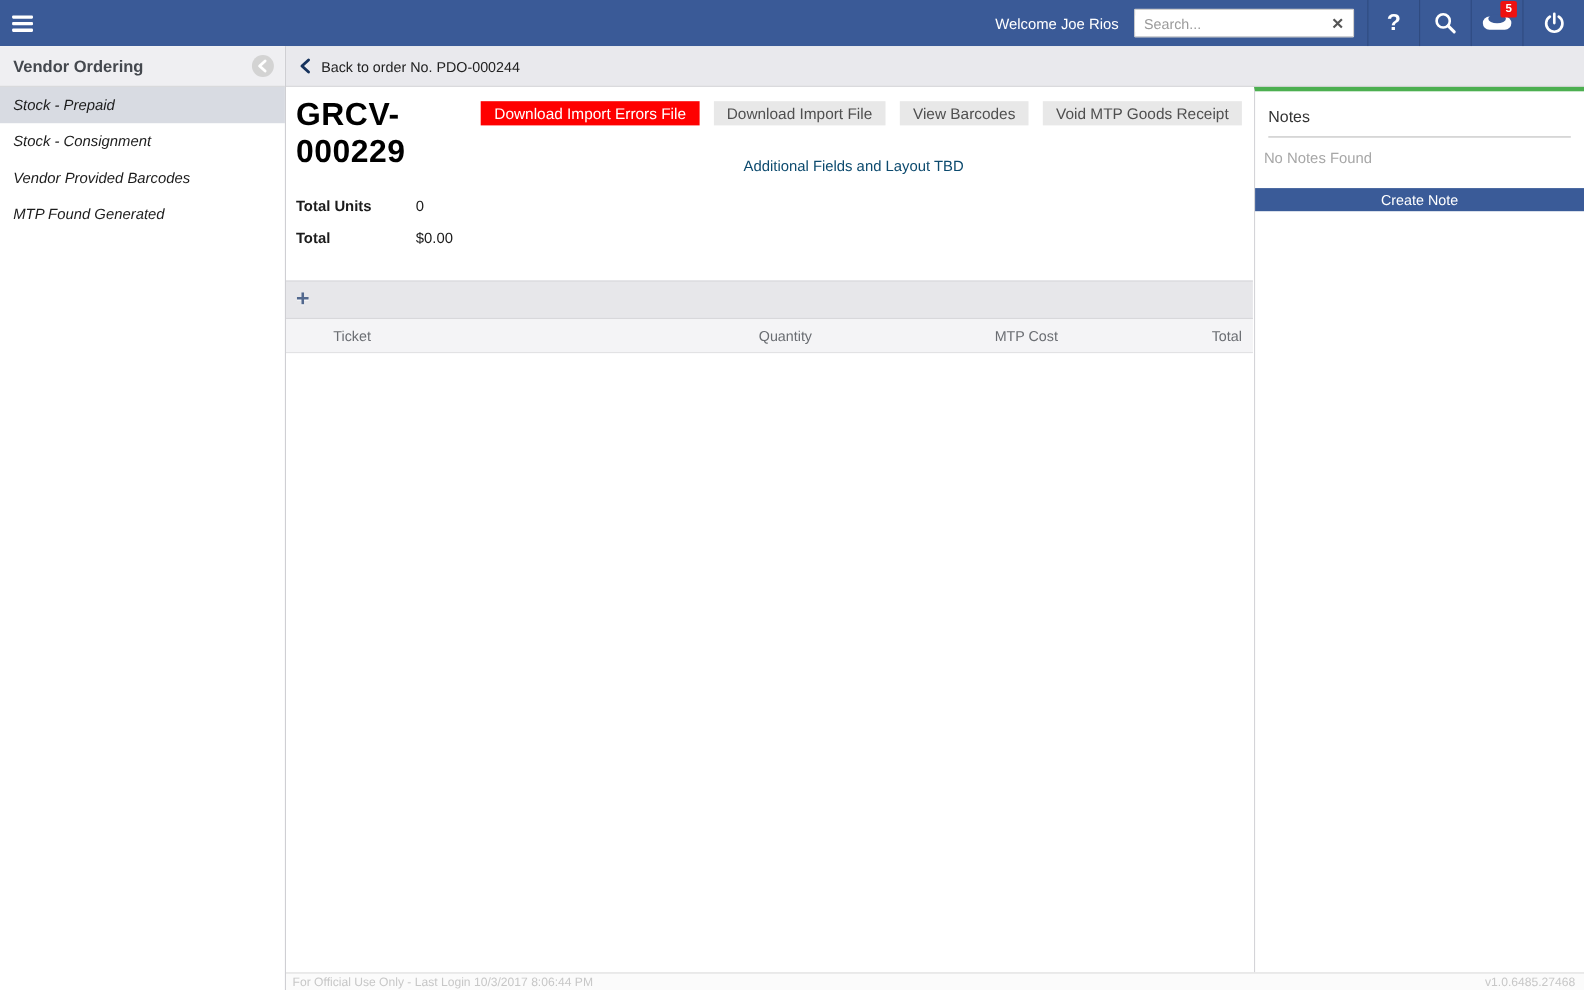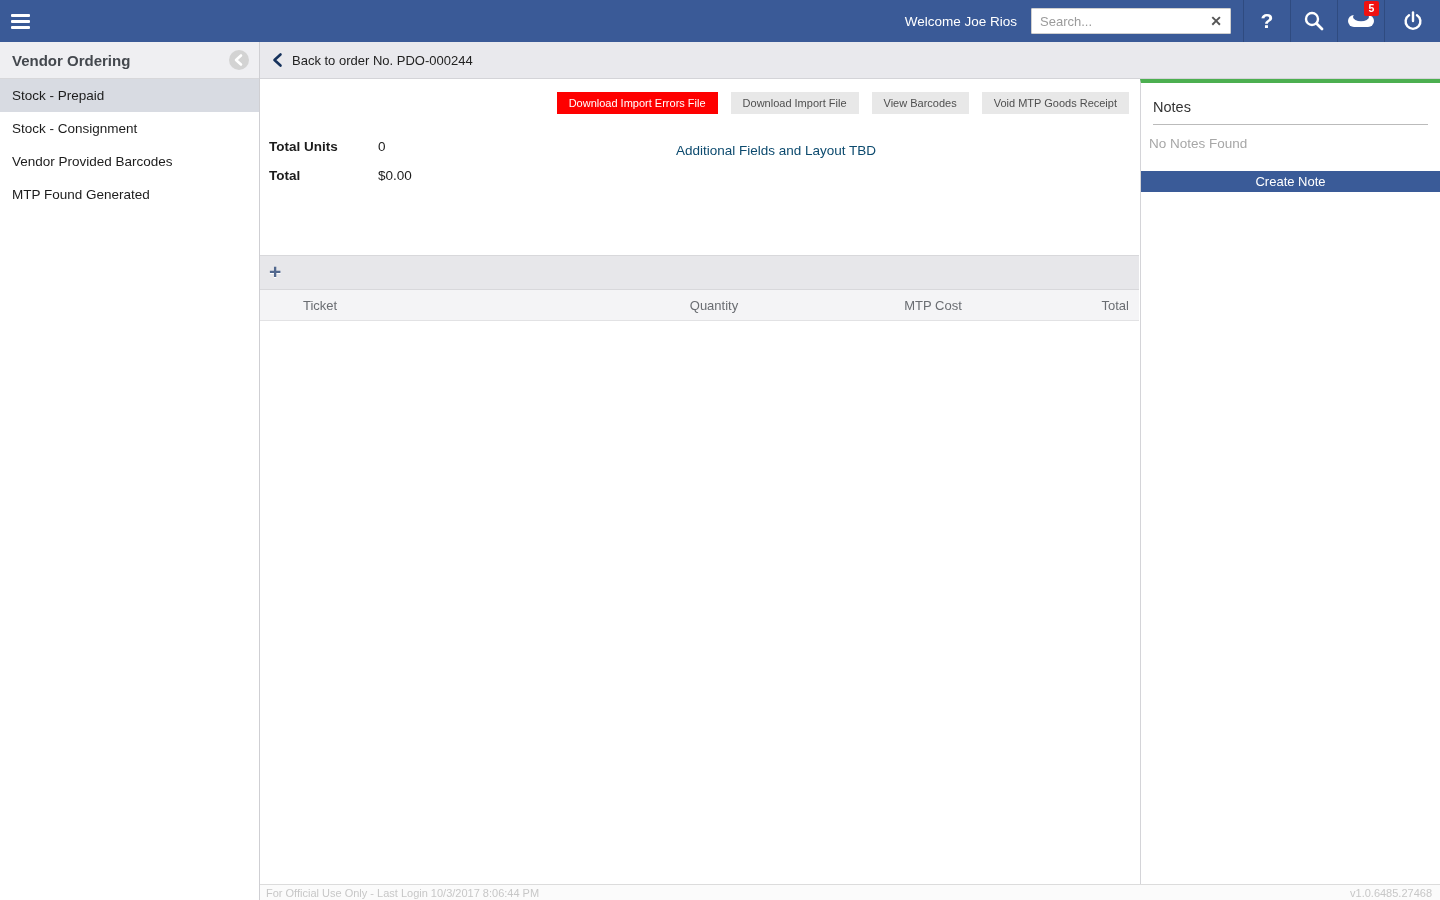--- a/index.html
+++ b/index.html
@@ -31,37 +31,37 @@
 
   
   .sidebar { position:absolute; left:0; top:42px; width:260px; height:858px; background:#fff;
              border-right:1px solid #cfcfd3; }
   .sidebar-header { height:37px; background:#efeff2; border-bottom:1px solid #d7d7da;
                     display:flex; align-items:center; padding:0 10px 0 12px; }
   .sidebar-title { font-size:15px; font-weight:bold; color:#44484e; flex:1; }
   .collapse-btn { width:20px; height:20px; border-radius:50%; background:#d3d3d3;
                   display:flex; align-items:center; justify-content:center; cursor:pointer; }
   .side-item { height:33px; line-height:33px; padding-left:12px; font-size:13.5px; color:#1c1c1c;
-               cursor:pointer; }
+               cursor:pointer;font-style:italic; }
   .side-item.selected { background:#d8dbe2; }
 
   
   .topstrip { position:absolute; left:260px; top:42px; width:1180px; height:37px;
               background:#e9e9ed; border-bottom:1px solid #d4d4d8; display:flex;
               align-items:center; }
   .backlink { display:flex; align-items:center; gap:7px; padding-left:11px; cursor:pointer; }
   .backlink-label { font-size:13px; color:#222; }
 
   
   .main { position:absolute; left:260px; top:79px; width:879px; height:805px; background:#fff; }
   .details { position:relative; height:176px; }
   .main-head { display:flex; align-items:flex-start; padding:10px 10px 0 9px; }
   .page-title { font-size:29px; font-weight:bold; color:#000; letter-spacing:0.5px; }
   .btn-row { margin-left:auto; display:flex; gap:13px; margin-top:3px; }
-  .btn { height:22px; font-size:11px; border:none; padding:0 12px; cursor:pointer;
+  .btn { height:22px; font-size:14px; border:none; padding:0 12px; cursor:pointer;
          font-family:"Liberation Sans", sans-serif; white-space:nowrap; }
   .btn.danger { background:#fe0000; color:#fff; }
   .btn.gray { background:#e8e8e8; color:#4f4f4f; }
   .summary { margin:18px 0 0 9px; }
   .summary-row { display:flex; height:29px; align-items:center; font-size:13.5px; color:#1c1c1c; }
   .summary-label { width:109px; font-weight:bold; }
   .tbd-note { position:absolute; left:516px; top:64px; transform:translateX(-50%);
               color:#0c4a6e; font-size:13.5px; white-space:nowrap; }
 
   .toolbar { height:35px; background:#e7e7ea; border-top:1px solid #d8d8db;
@@ -151,20 +151,21 @@
     <svg width="14" height="16" viewBox="0 0 14 16">
       <polyline points="9.5,2.5 3.5,8 9.5,13.5" fill="none" stroke="#16325c" stroke-width="2.6" stroke-linecap="round" stroke-linejoin="round"></polyline>
     </svg>
     <span class="backlink-label">Back to order No. PDO-000244</span>
   </div>
 </div>
 
 <div class="main">
   <div class="details">
     <div class="main-head">
+      <span class="page-title">GRCV-000229</span>
       <div class="btn-row">
         <button class="btn danger">Download Import Errors File</button>
         <button class="btn gray">Download Import File</button>
         <button class="btn gray">View Barcodes</button>
         <button class="btn gray">Void MTP Goods Receipt</button>
       </div>
     </div>
     <div class="summary">
       <div class="summary-row">
         <span class="summary-label">Total Units</span>

